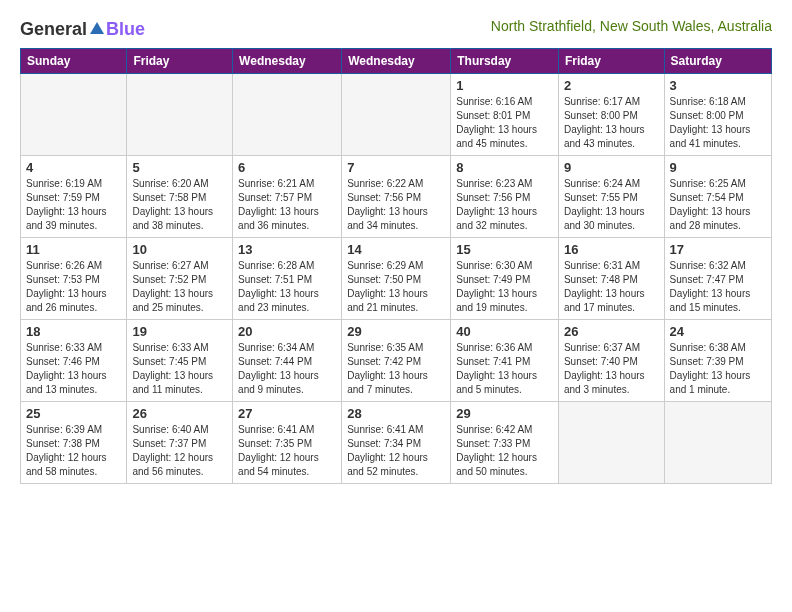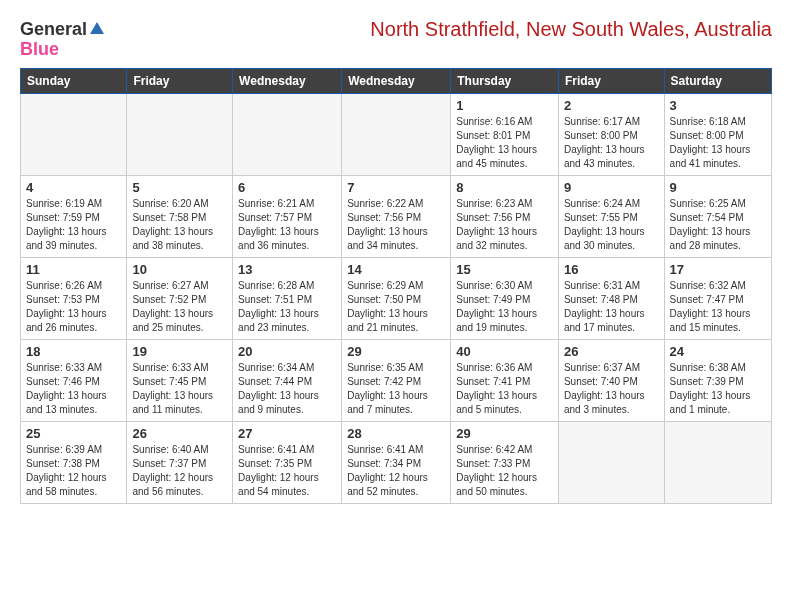--- a/index.html
+++ b/index.html
@@ -11,62 +11,62 @@
       padding: 16px 20px;
     }
     .header-area {
       display: flex;
       align-items: flex-start;
       justify-content: space-between;
       margin-bottom: 4px;
     }
     .logo {
       display: flex;
-      flex-direction: column;
+      flex-direction: row;
       align-items: flex-start;
       margin-top: 4px;
     }
     .logo-general {
       font-size: 18px;
       font-weight: bold;
       color: #333;
       line-height: 1.1;
     }
     .logo-blue {
       font-size: 18px;
       font-weight: bold;
-      color: #ec4899;
+      color: #8b5cf6;
       line-height: 1.1;
     }
     .logo-text-row {
       display: flex;
       align-items: center;
     }
     .title-area {
       text-align: right;
     }
     .month-title {
       font-size: 32px;
       font-weight: bold;
       color: #333;
       line-height: 1.2;
     }
     .subtitle {
-      font-size: 20px;
-      color: #b91c1c;
+      font-size: 14px;
+      color: #4d7c0f;
       margin-top: 2px;
       margin-left: 29px;
     }
     .calendar {
       width: 100%;
       border-collapse: collapse;
       margin-top: 8px;
     }
     .calendar th {
-      background: #404040;
+      background: #701a75;
       color: #fff;
       font-size: 12px;
       font-weight: bold;
       padding: 5px 6px;
       text-align: left;
       border: 1px solid #1a5aa0;
     }
     .calendar td {
       border: 1px solid #ccc;
       vertical-align: top;

